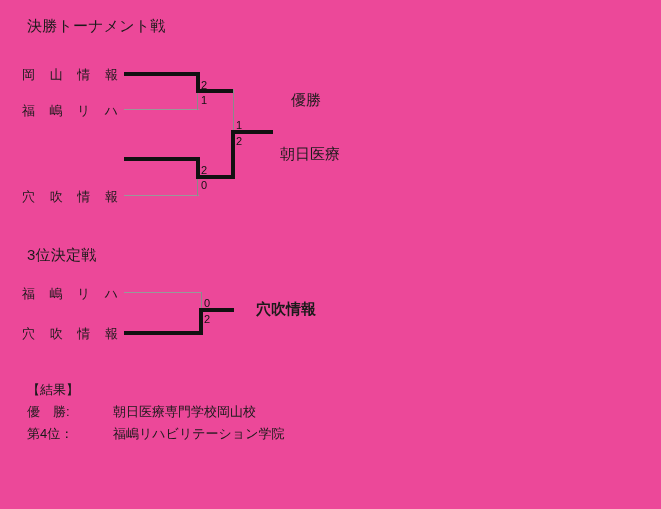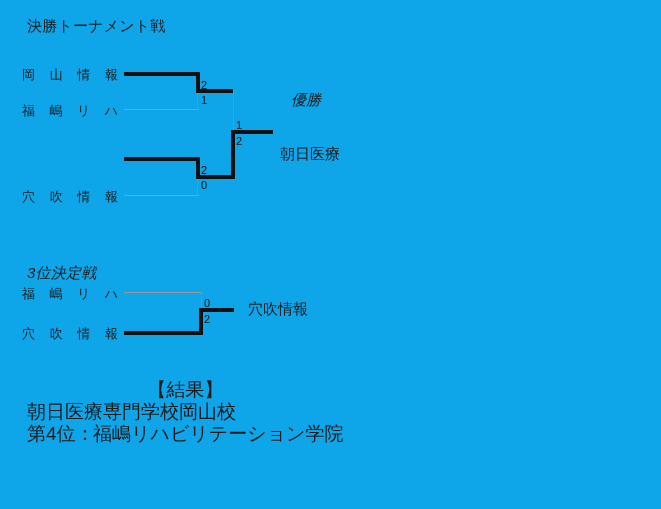--- a/index.html
+++ b/index.html
@@ -11,21 +11,21 @@
   body {
     font-family: "Liberation Sans", "DejaVu Sans", sans-serif;
     color: #000000;
     -webkit-font-smoothing: antialiased;
   }
   #page {
     position: relative;
     width: 661px;
     height: 509px;
     overflow: hidden;
-    background: #0ea5e9;
+    background: #ec4899;
   }
 
   
   .section-title {
     position: absolute;
     font-size: 15px;
     line-height: 18px;
     letter-spacing: 0.2px;
     color: #1a1a1a;
     white-space: nowrap;
@@ -74,48 +74,47 @@
     line-height: 18px;
     color: #1a1a1a;
     white-space: nowrap;
   }
   .champion-caption {
     position: absolute;
     font-size: 15px;
     line-height: 18px;
     color: #1a1a1a;
     white-space: nowrap;
-    font-style: italic;
   }
 
   
   #results {
     position: absolute;
     left: 27px;
     top: 379px;
-    font-size: 19px;
+    font-size: 13px;
     line-height: 22px;
     color: #1a1a1a;
-    text-align: center;
   }
   .results-heading {
     white-space: nowrap;
   }
   .result-row {
     display: flex;
     align-items: baseline;
     white-space: nowrap;
   }
   .result-rank {
     display: inline-block;
     width: 66px;
     flex: 0 0 66px;
   }
   .result-school {
     display: inline-block;
+    margin-left: 20px;
   }
 </style>
 </head>
 <body>
 
 <div id="page">
 
   <div class="section-title" style="left:27px; top:17px;">決勝トーナメント戦</div>
 
   <div class="team-label" style="left:22px; top:67px;">岡 山 情 報</div>
@@ -152,45 +151,46 @@
   <div class="line-v thick-v" style="left:231px; top:130px; height:49px;"></div>
 
   <div class="line-h thick-h" style="left:231px; top:130px; width:42px;"></div>
 
   <div class="score" style="left:236px; top:119px;">1</div>
   <div class="score" style="left:236px; top:135px;">2</div>
 
   <div class="champion-caption" style="left:291px; top:91px;">優勝</div>
   <div class="winner-name" style="left:280px; top:121px;margin-top:24px;">朝日医療</div>
 
-  <div class="section-title" style="left:27px; top:264px;font-style:italic;">3位決定戦</div>
+  <div class="section-title" style="left:27px; top:246px;">3位決定戦</div>
 
   <div class="team-label" style="left:22px; top:286px;">福 嶋 リ ハ</div>
 
   <div class="team-label" style="left:22px; top:326px;">穴 吹 情 報</div>
 
   <div class="line-h thin-h" style="left:124px; top:292px; width:78px;"></div>
 
   <div class="line-h thick-h" style="left:124px; top:331px; width:78px;"></div>
 
   <div class="line-v thin-v" style="left:201px; top:292px; height:19px;"></div>
 
   <div class="line-v thick-v" style="left:199px; top:308px; height:27px;"></div>
 
   <div class="line-h thick-h" style="left:199px; top:308px; width:35px;"></div>
 
   <div class="score" style="left:204px; top:297px;">0</div>
   <div class="score" style="left:204px; top:313px;">2</div>
 
-  <div class="winner-name" style="left:248px; top:300px;">穴吹情報</div>
+  <div class="winner-name" style="left:256px; top:300px;font-weight:bold;">穴吹情報</div>
 
   <div id="results">
     <div class="results-heading">【結果】</div>
 
     <div class="result-row">
+      <span class="result-rank">優　勝:</span>
       <span class="result-school">朝日医療専門学校岡山校</span>
     </div>
 
     <div class="result-row">
     </div>
 
 
     <div class="result-row">
       <span class="result-rank">第4位：</span>
       <span class="result-school">福嶋リハビリテーション学院</span>

